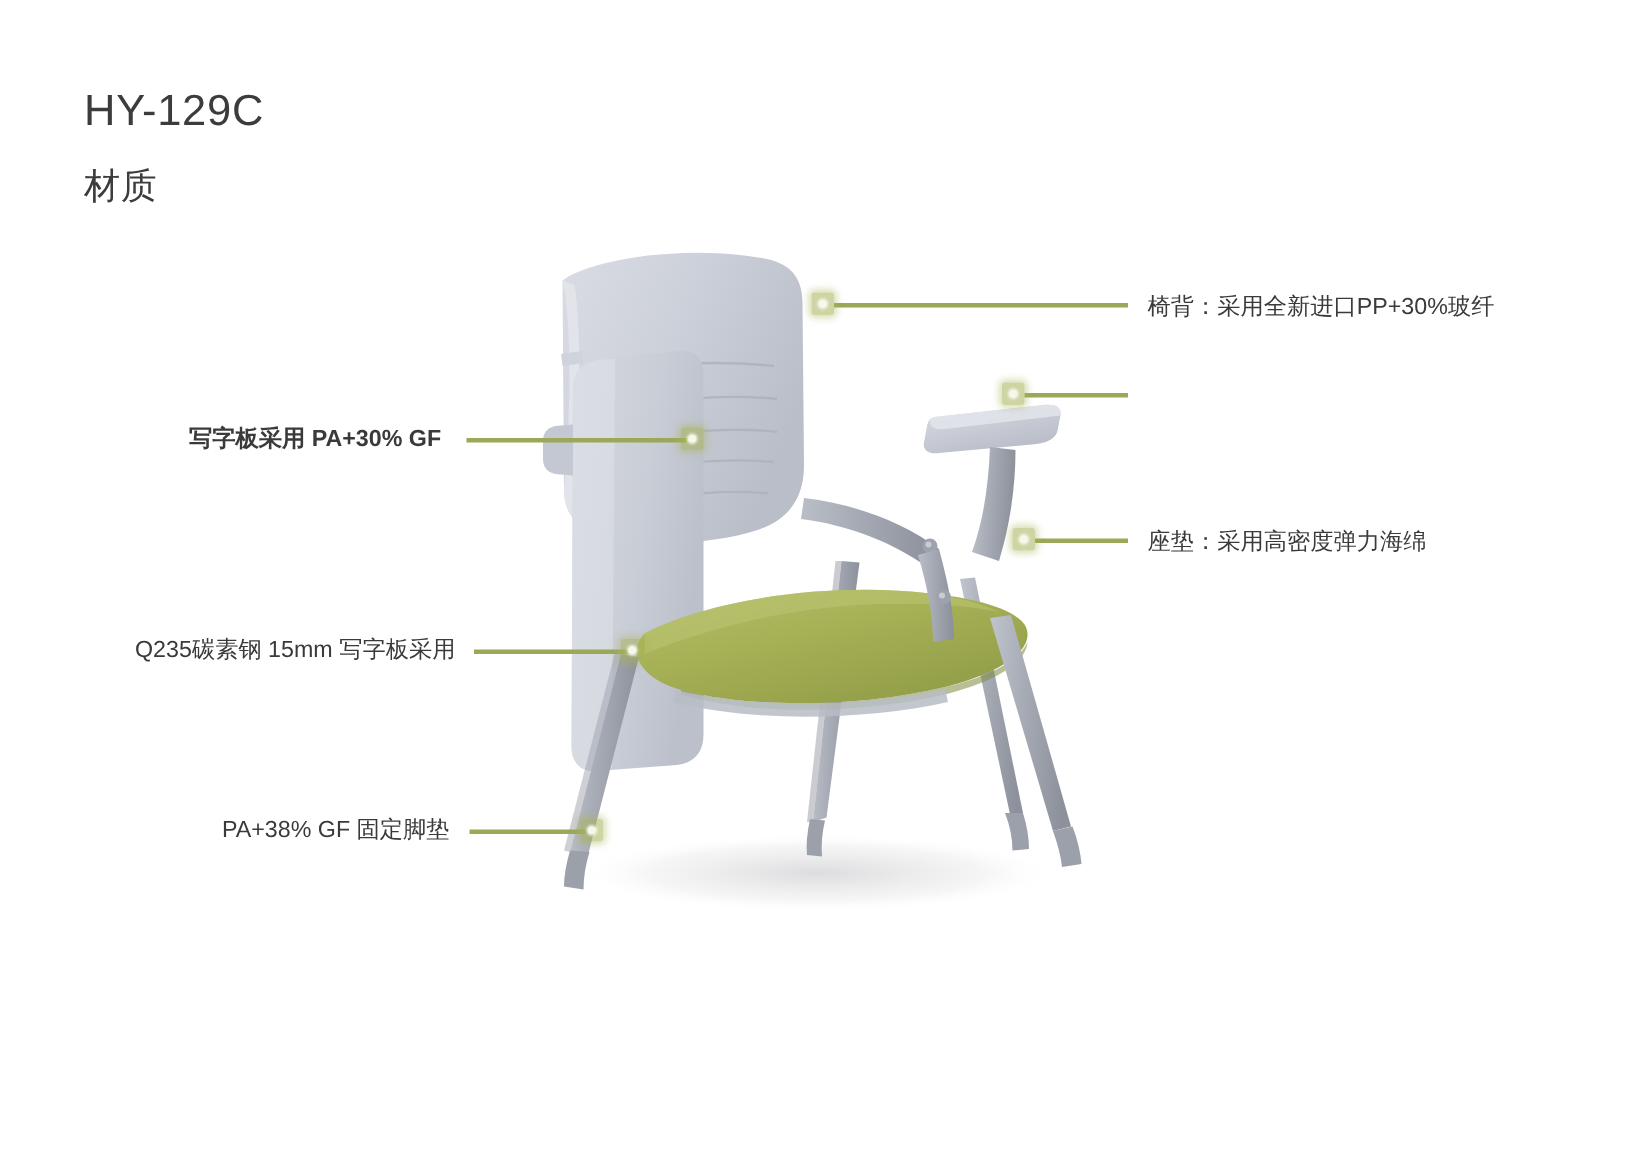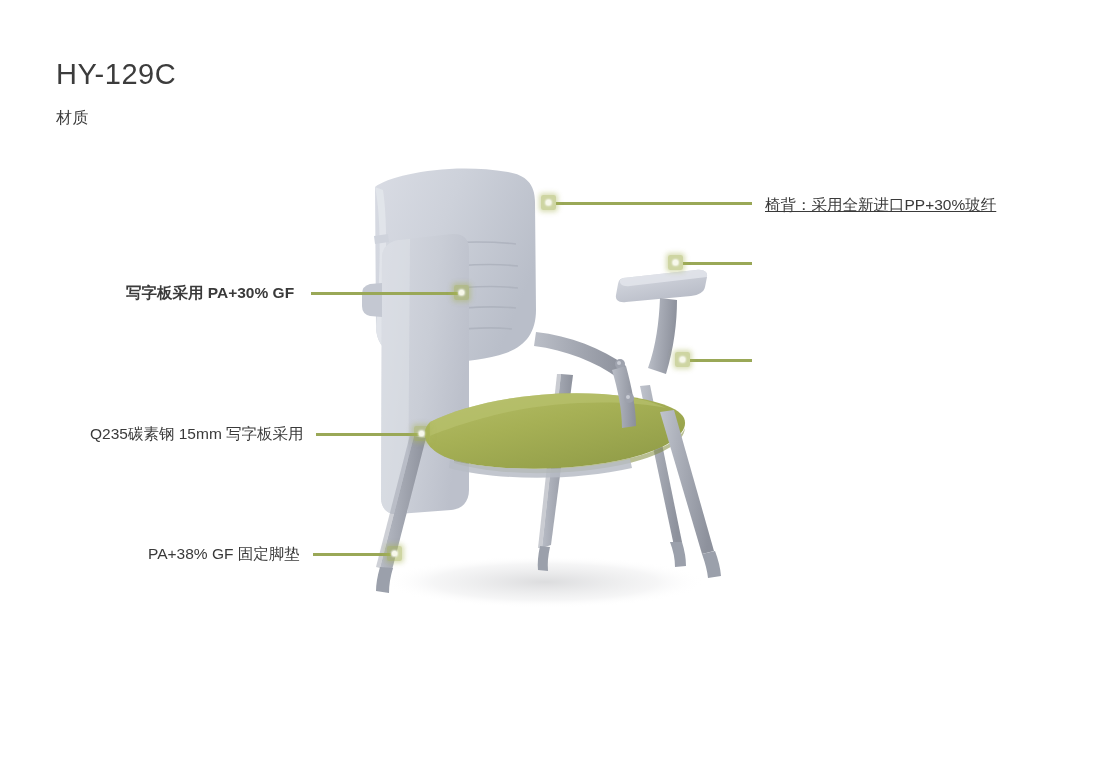--- a/index.html
+++ b/index.html
@@ -27,36 +27,36 @@
     font-size: 29px;
     font-weight: 400;
     color: #3c3c3c;
     letter-spacing: 0.5px;
     white-space: nowrap;
   }
   #section-title {
     position: absolute;
     left: 56px;
     top: 108px;
-    font-size: 16px;
+    font-size: 24px;
     font-weight: 400;
     color: #3c3c3c;
     letter-spacing: 0.5px;
     white-space: nowrap;
   }
 
   
   .callout-label {
     position: absolute;
     font-size: 15.5px;
     line-height: 1.3;
     color: #3a3a3a;
     white-space: nowrap;
   }
-  .callout-label.right { text-align: left; text-decoration: underline; }
+  .callout-label.right { text-align: left; }
   .callout-label.left  { text-align: right; }
 
   
   .leader {
     position: absolute;
     height: 3px;
     background: #9aa857;
   }
 
   
@@ -249,20 +249,21 @@
   <div class="marker" style="left:541px; top:195px;"></div>
   <div class="marker" style="left:668px; top:255px;"></div>
   <div class="marker" style="left:675px; top:352px;"></div>
   <div class="marker" style="left:454px; top:285px;"></div>
   <div class="marker" style="left:414px; top:426px;"></div>
   <div class="marker" style="left:387px; top:546px;"></div>
 
   <div class="callout-label right" style="left:765px; top:195px;">椅背：采用全新进口PP+30%玻纤</div>
 
 
+  <div class="callout-label right" style="left:765px; top:352px;">座垫：采用高密度弹力海绵</div>
 
   <div class="callout-label left" style="left:126px; top:283px;font-weight:bold;">写字板采用 PA+30% GF</div>
 
   <div class="callout-label left" style="left:90px; top:424px;">Q235碳素钢 15mm 写字板采用</div>
 
   <div class="callout-label left" style="left:148px; top:544px;">PA+38% GF 固定脚垫</div>
 
 </div>
 
 </body></html>

